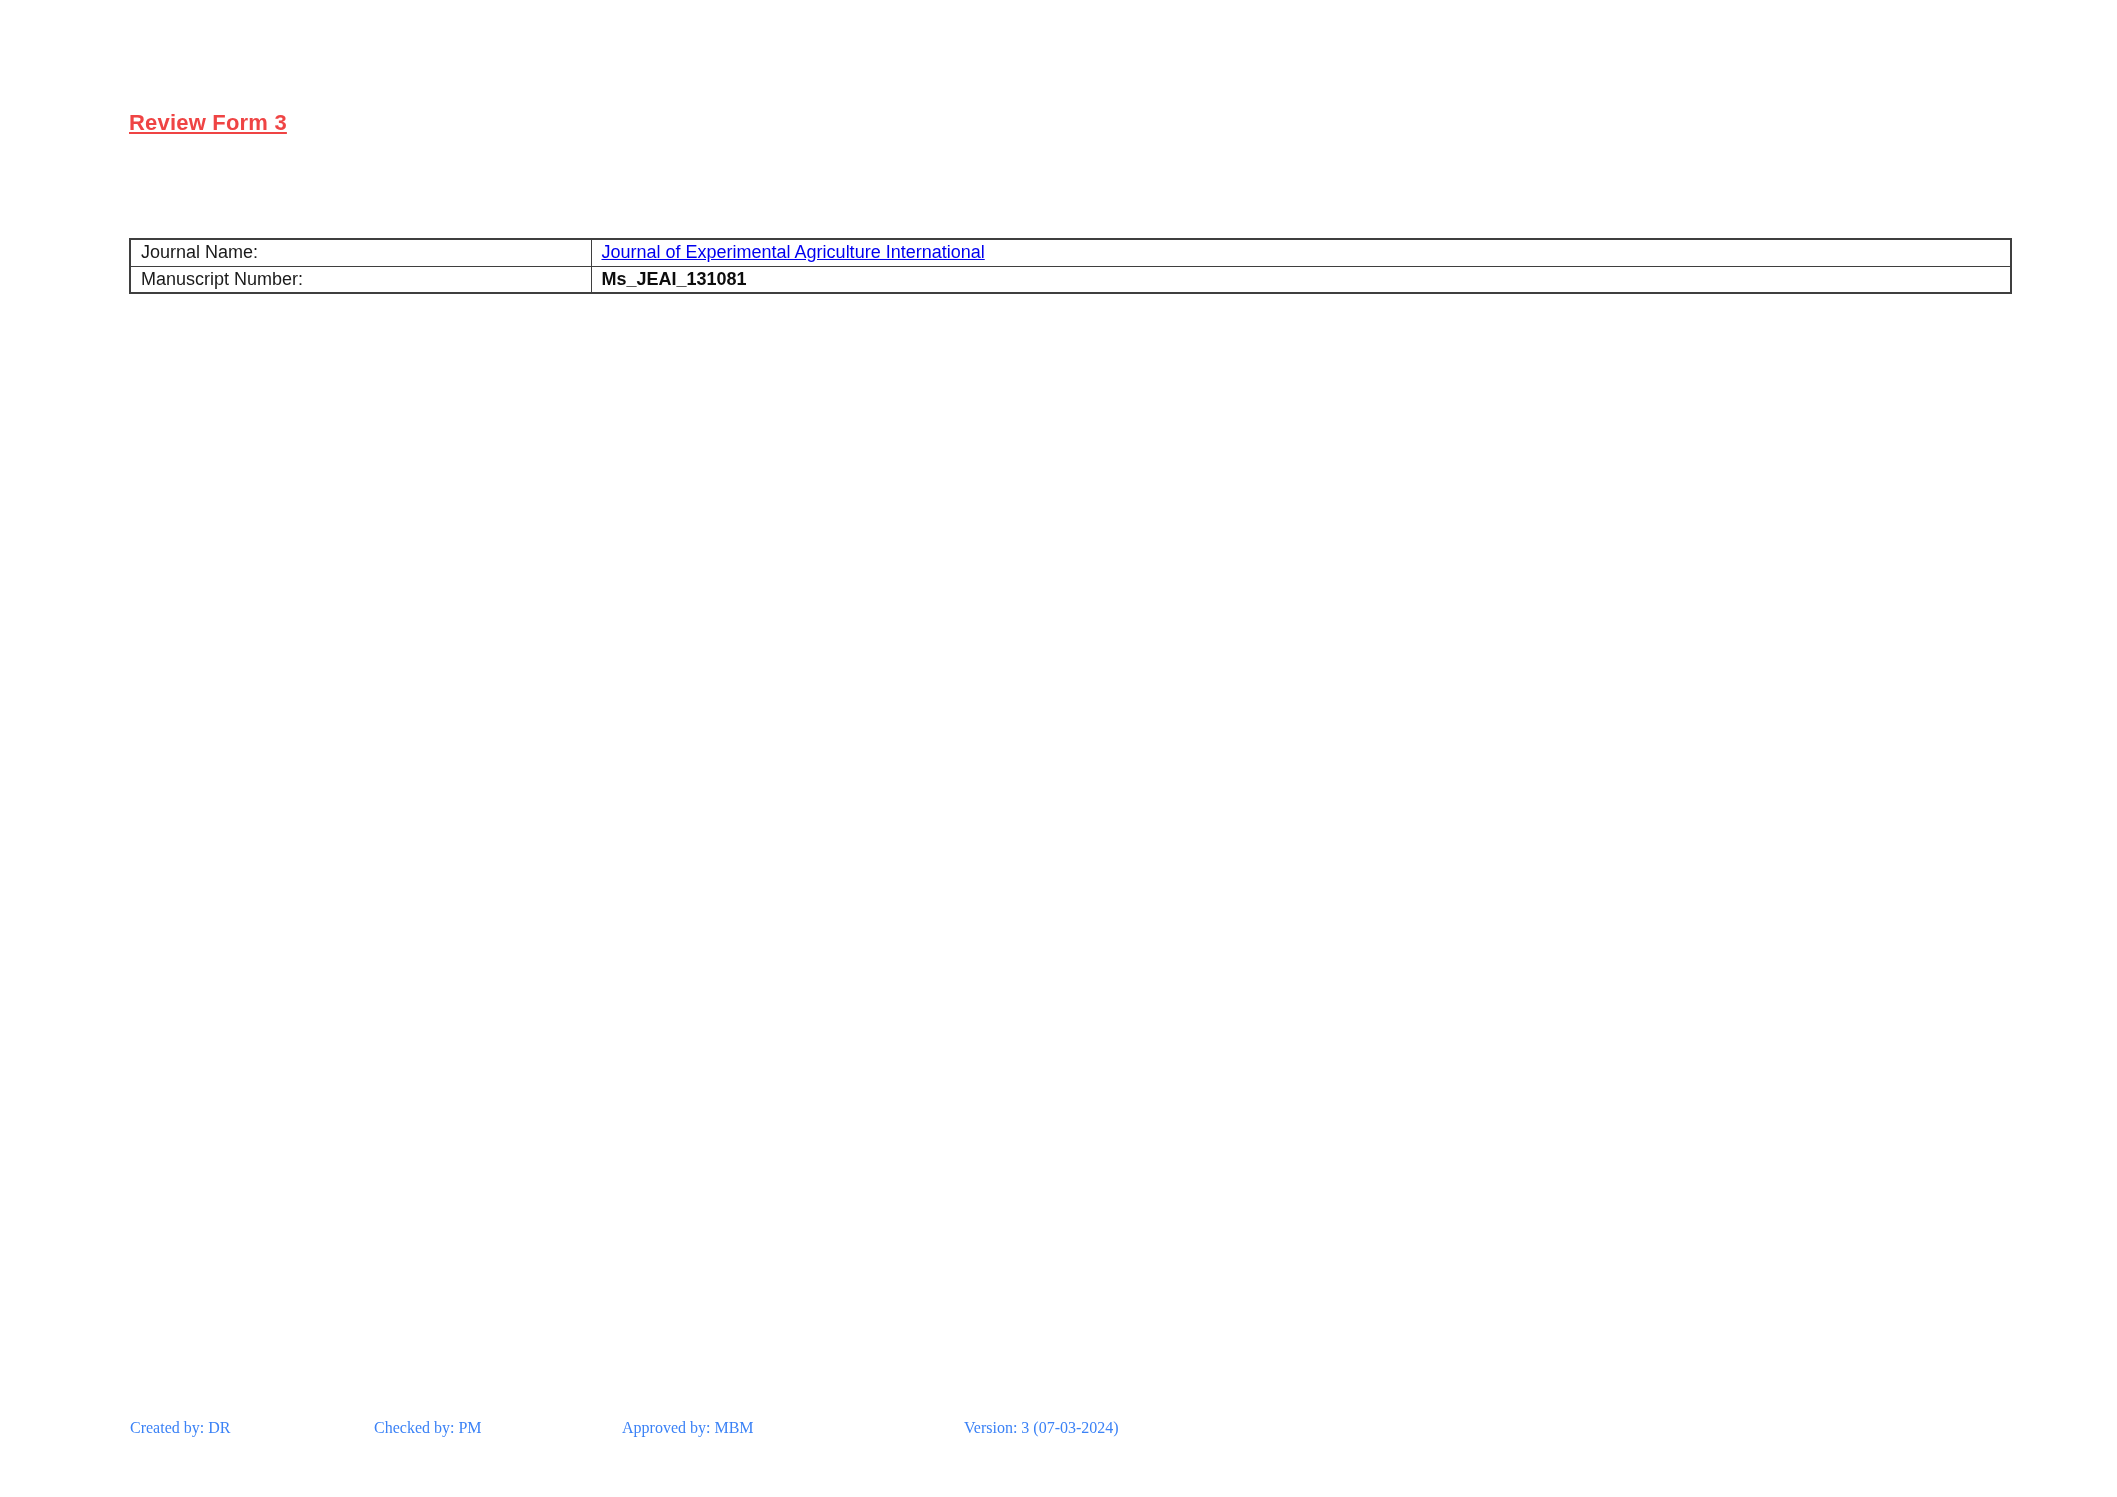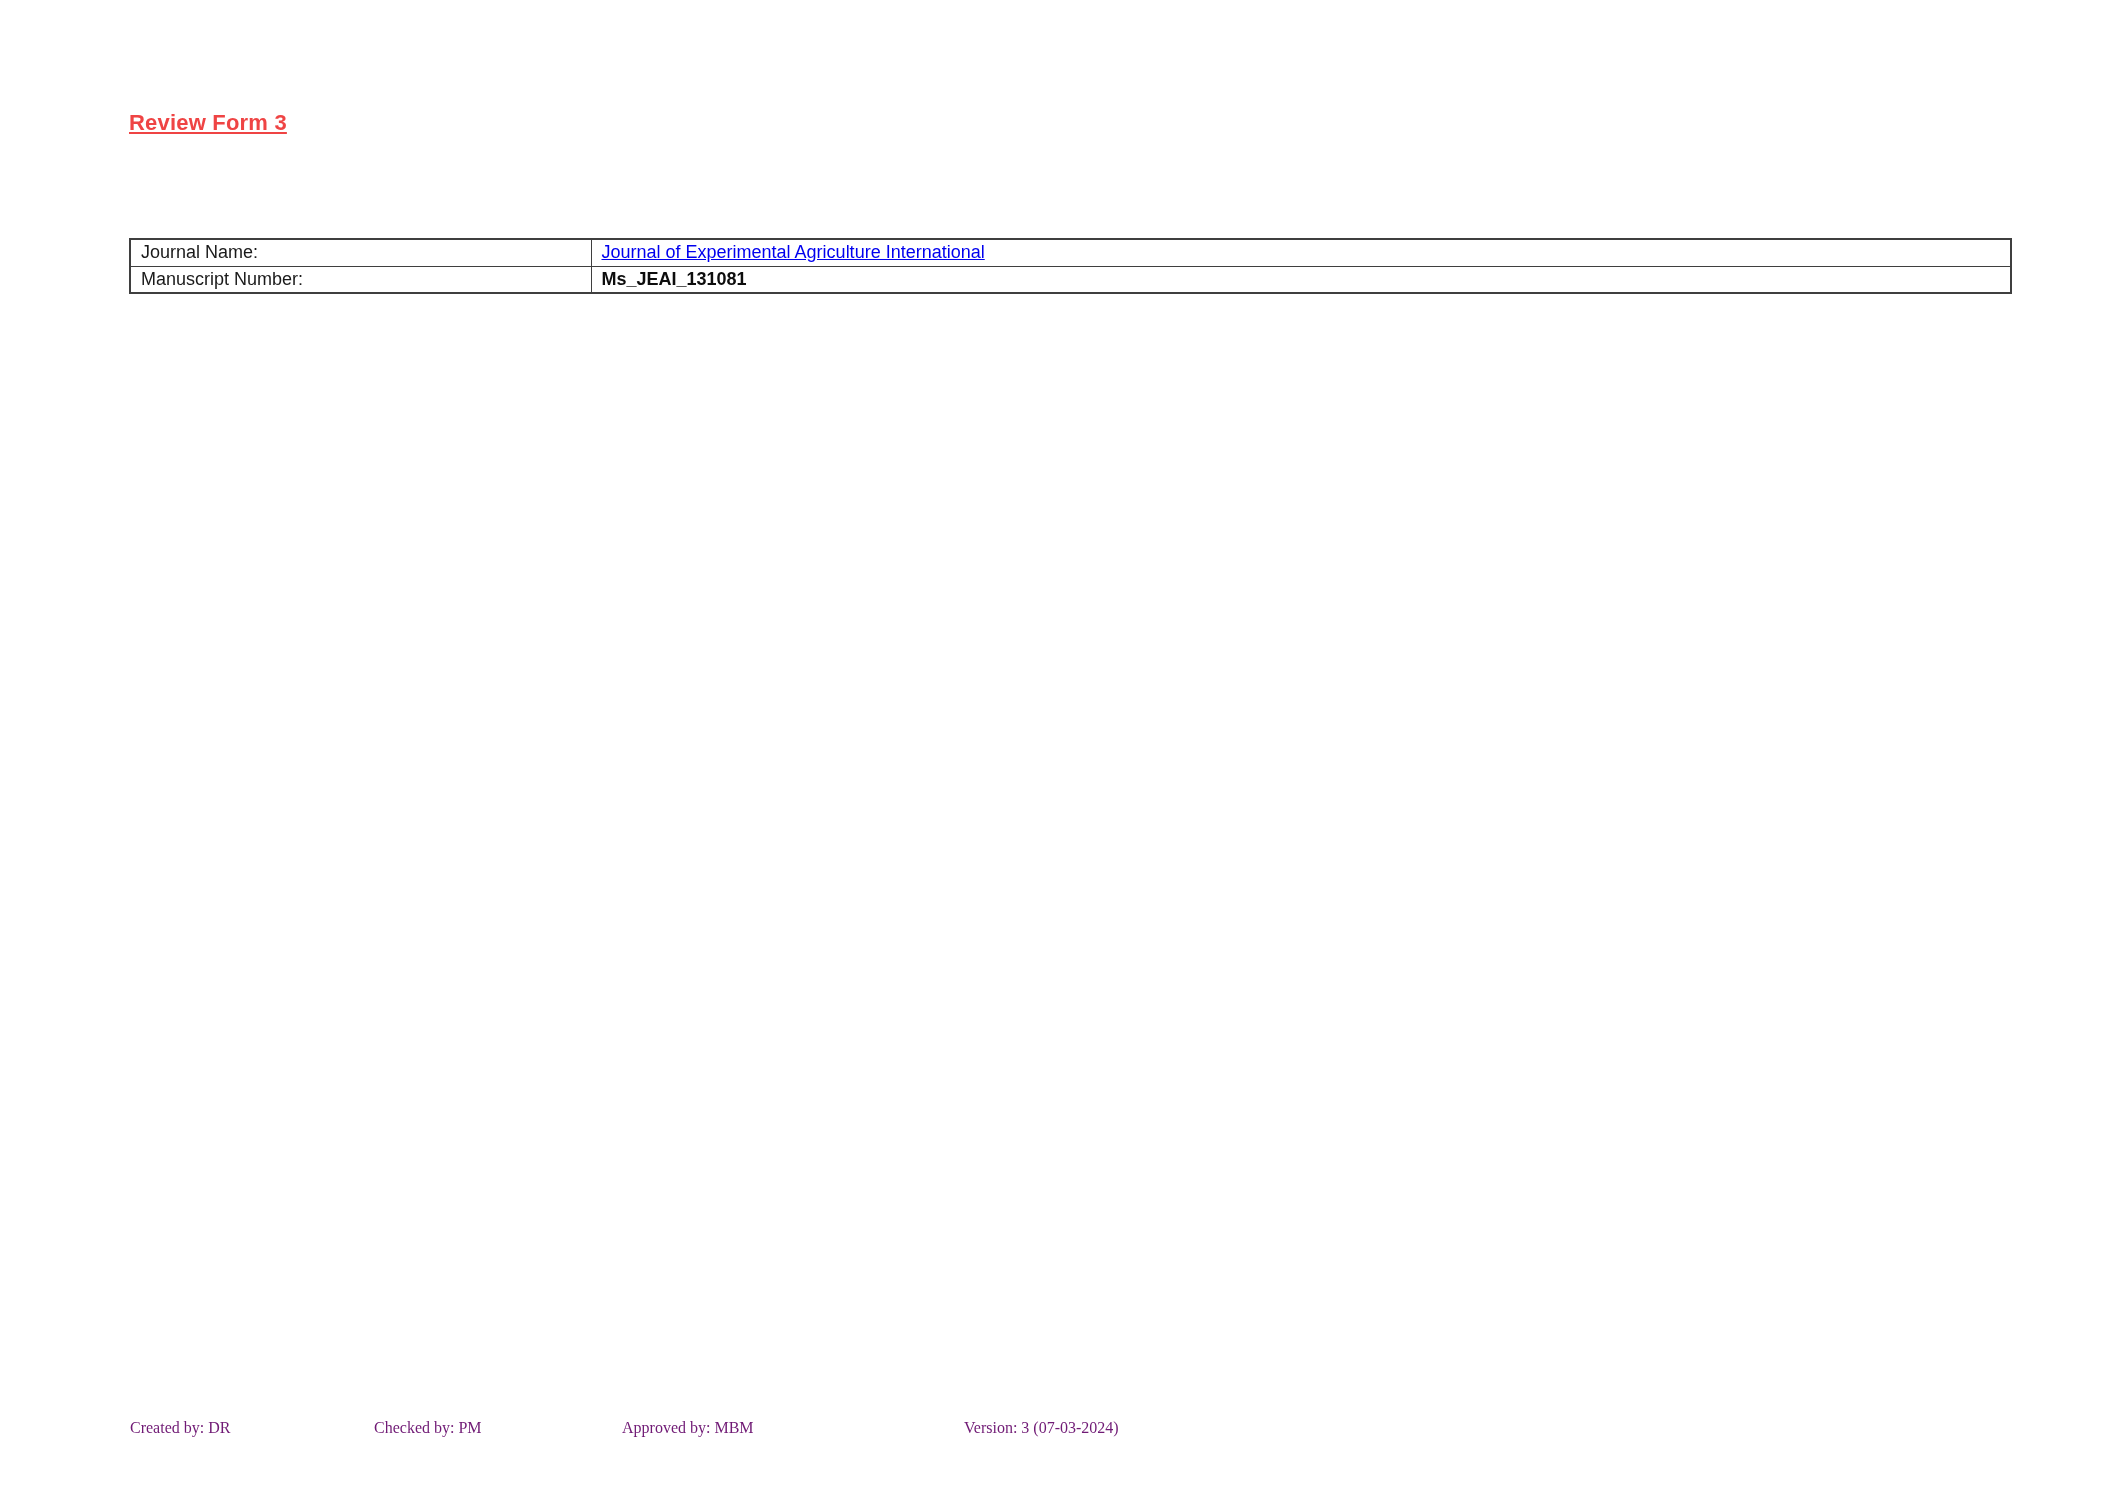--- a/index.html
+++ b/index.html
@@ -62,21 +62,21 @@
 
   
   .doc-footer {
     position: absolute;
     left: 0;
     top: 1419px;
     width: 1919px;
     height: 30px;
     font-family: "Liberation Serif", serif;
     font-size: 16px;
-    color: #701a75;
+    color: #3b82f6;
   }
   .doc-footer span { position: absolute; white-space: nowrap; }
   .f-created  { left: 130px; }
   .f-checked  { left: 374px; }
   .f-approved { left: 622px; }
   .f-version  { left: 964px; }
 </style>
 </head>
 <body>
 

